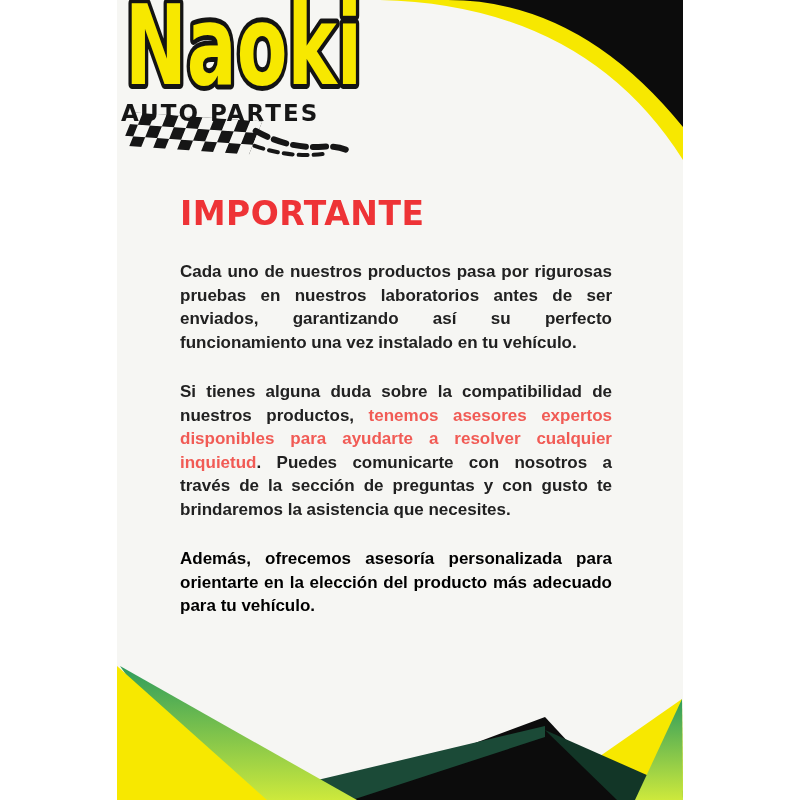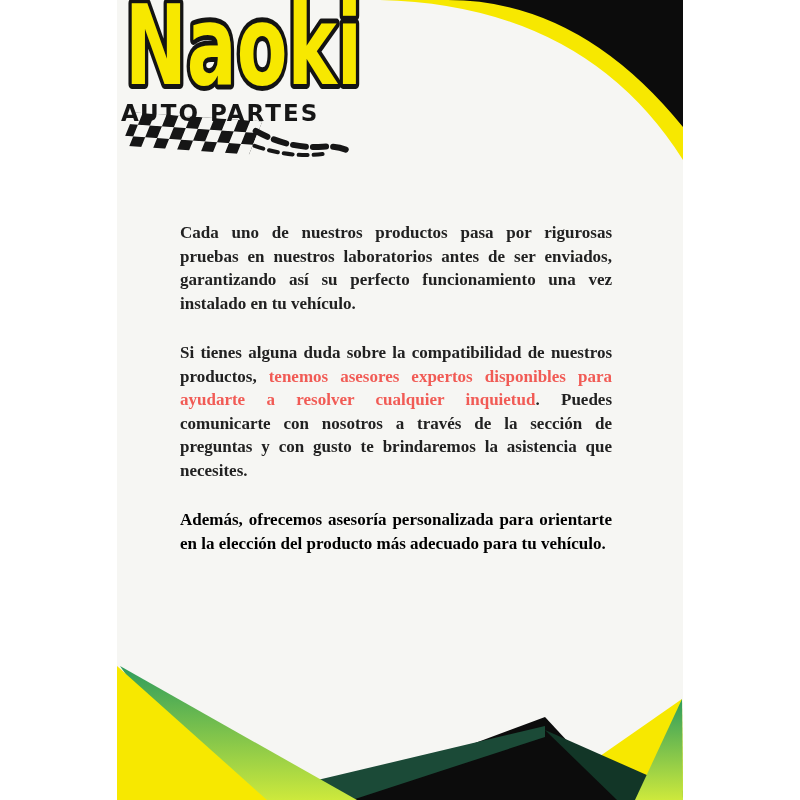--- a/index.html
+++ b/index.html
@@ -13,21 +13,21 @@
   .subtext{position:absolute;left:4px;top:100px;font-size:23px;font-weight:bold;
            letter-spacing:2px;color:#161616;font-family:"DejaVu Sans",sans-serif;}
   .flag{position:absolute;left:1px;top:112px;width:252px;height:42px;overflow:visible;}
   .tagline{position:absolute;left:5px;top:151px;font-size:15.5px;font-weight:bold;
            letter-spacing:.3px;white-space:pre;font-family:"Liberation Sans",sans-serif;}
 
   .content{position:absolute;left:63px;top:194px;width:444px;}
   .heading{font-size:33px;font-weight:bold;letter-spacing:.5px;margin:0 0 0 0;
            font-family:"DejaVu Sans",sans-serif;}
   .para{font-size:17px;font-weight:bold;line-height:23.5px;color:#212121;
-        text-align:justify;margin:26px 12px 0 0;font-family:Liberation Serif, serif;}
+        text-align:justify;margin:26px 12px 0 0;font-family:Liberation Sans, sans-serif;}
   .para:first-of-type{margin-top:27px;}
   .hl{font-weight:bold;}
 </style>
 </head>
 <body>
 
 <div class="canvas">
   <div class="flyer">
 
     <svg class="deco" viewBox="0 0 566 800" preserveAspectRatio="none">
@@ -71,20 +71,21 @@
         <g transform="skewX(-18)">
           <rect x="16" y="0" width="128" height="34" fill="url(#chk)"></rect>
         </g>
         <path d="M138 10 Q 172 26 206 21 Q 222 19 234 24" fill="none" stroke="#161616" stroke-width="6" stroke-dasharray="13 7" stroke-linecap="round"></path>
         <path d="M138 25 Q 174 35 208 28" fill="none" stroke="#161616" stroke-width="4" stroke-dasharray="9 6" stroke-linecap="round"></path>
       </g>
     </svg>
 
 
     <div class="content">
+      <h1 class="heading" style="color: rgb(238, 51, 54);">IMPORTANTE</h1>
 
       <p class="para" style="color: rgb(33, 33, 33);">Cada uno de nuestros productos pasa por rigurosas pruebas en nuestros laboratorios antes de ser enviados, garantizando así su perfecto funcionamiento una vez instalado en tu vehículo.</p>
 
       <p class="para" style="color: rgb(33, 33, 33);"><span>Si tienes alguna duda sobre la compatibilidad de nuestros productos, </span><span class="hl" style="color: rgb(241, 91, 85);">tenemos asesores expertos disponibles para ayudarte a resolver cualquier inquietud</span><span>. Puedes comunicarte con nosotros a través de la sección de preguntas y con gusto te brindaremos la asistencia que necesites.</span></p>
 
       <p class="para" style="color: #000000;">Además, ofrecemos asesoría personalizada para orientarte en la elección del producto más adecuado para tu vehículo.</p>
     </div>
 
   </div>
 </div>

